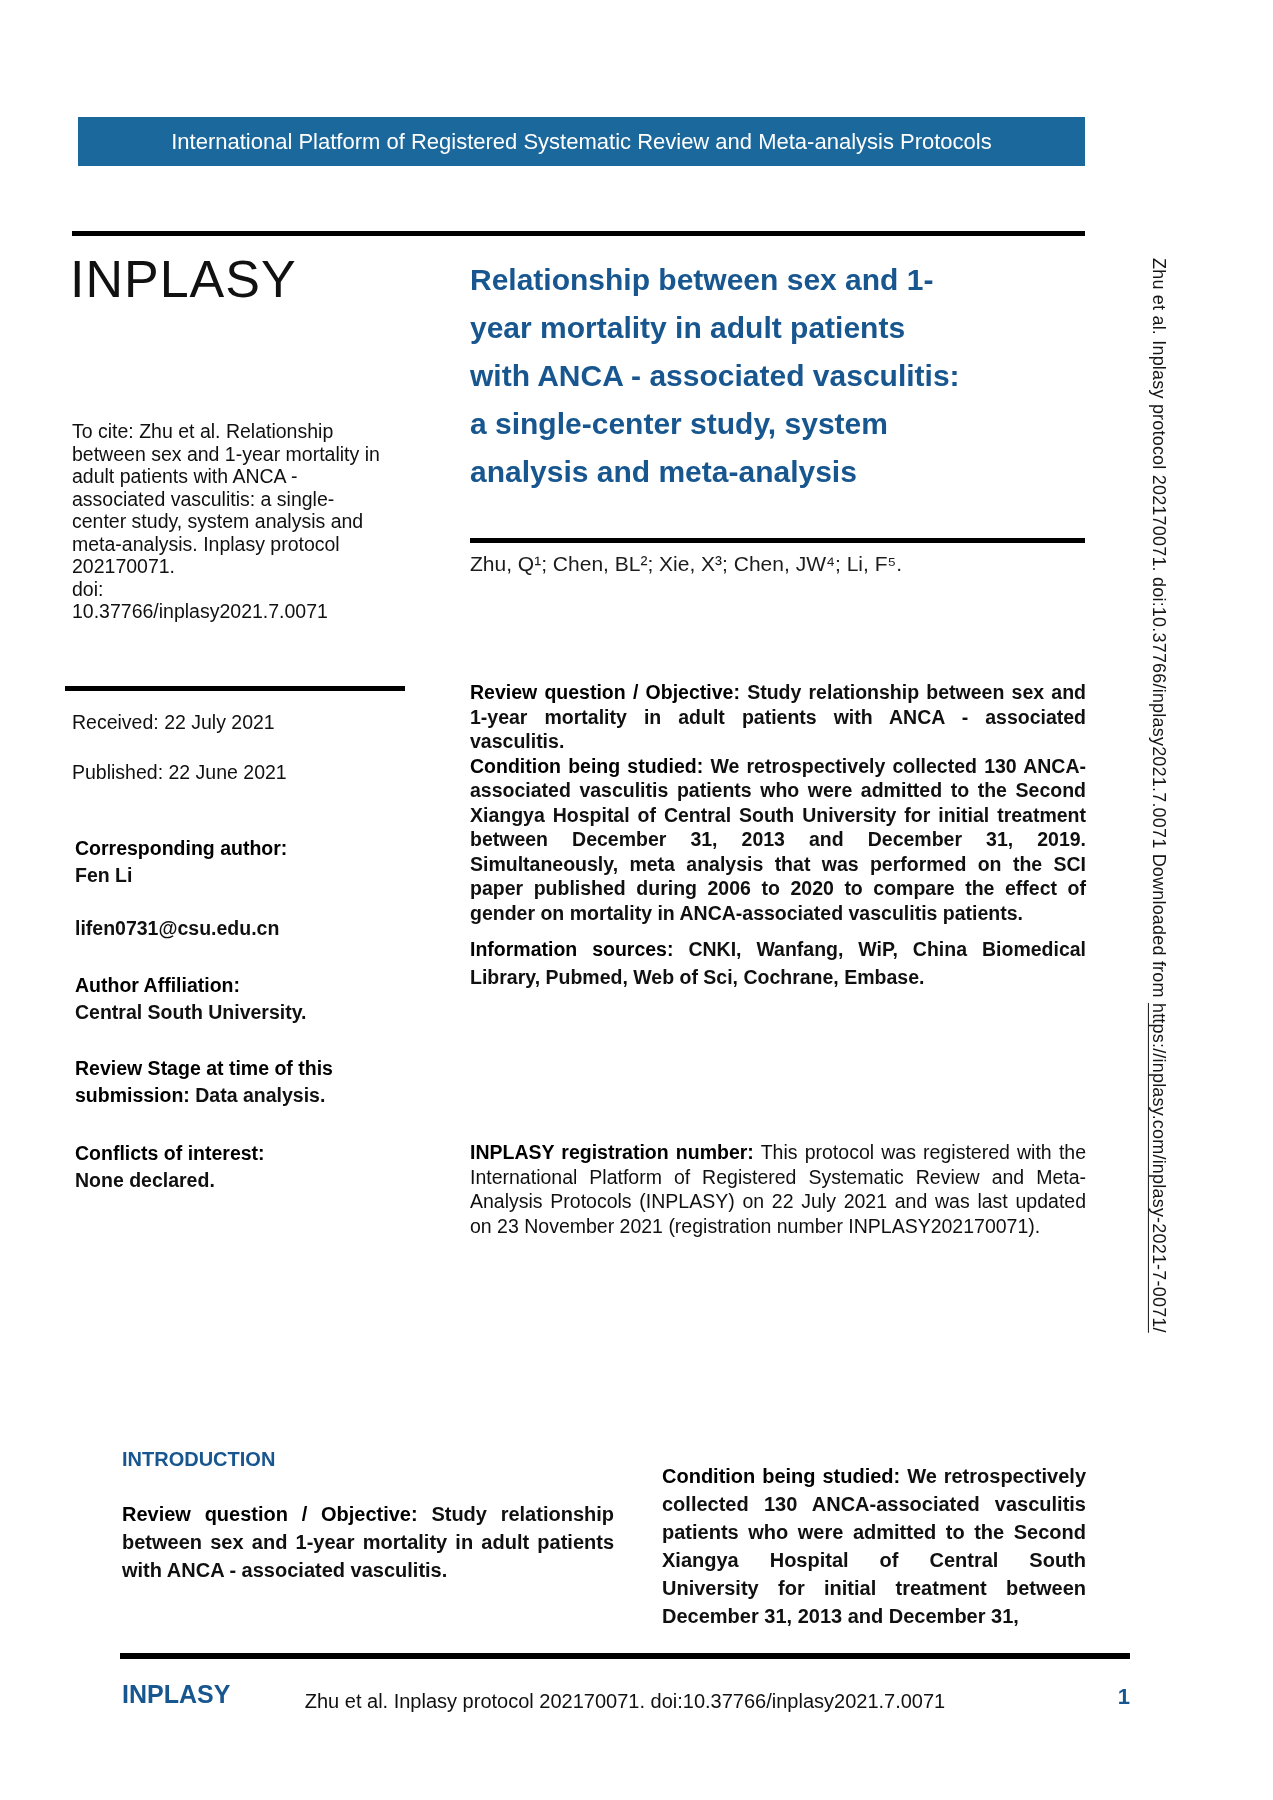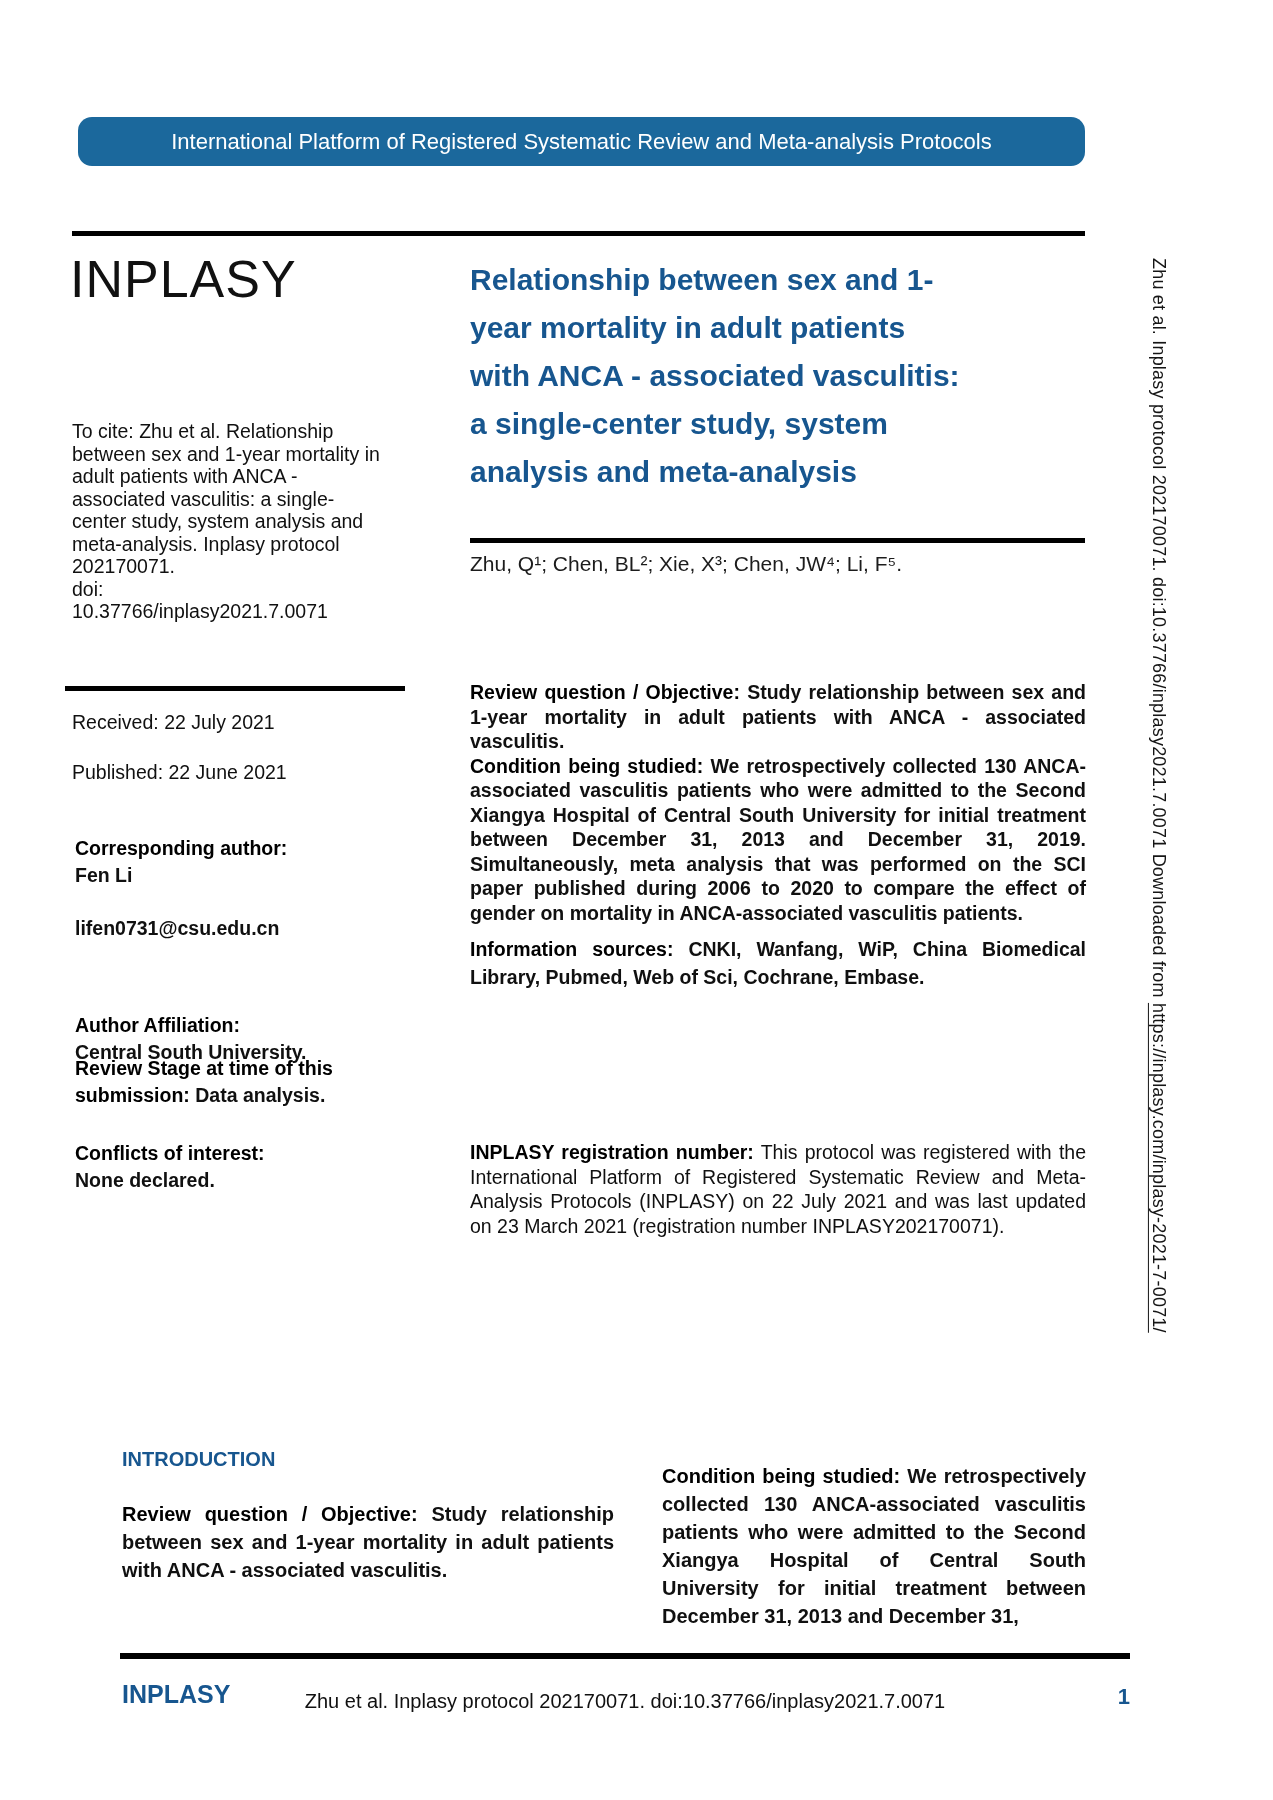--- a/index.html
+++ b/index.html
@@ -4,39 +4,38 @@
 <style>
   html,body{margin:0;padding:0;background:#ffffff;}
   .page{
     position:relative;width:1273px;height:1800px;background:#ffffff;
     font-family:"Liberation Sans",sans-serif;color:#101010;overflow:hidden;
   }
   .banner{
     position:absolute;left:78px;top:117px;width:1007px;height:49px;
     background:#1b689c;color:#ffffff;display:flex;align-items:center;justify-content:center;
     font-size:22px;
-    border-radius:14px;
   }
   .rule{position:absolute;background:#000000;}
   .rule-top{left:72px;top:231px;width:1013px;height:5px;}
   .rule-left{left:65px;top:686px;width:340px;height:5px;}
   .rule-title{left:470px;top:538px;width:615px;height:5px;}
   .rule-footer{left:120px;top:1653px;width:1010px;height:6px;}
 
   .masthead{position:absolute;left:70px;top:246px;font-size:52px;line-height:66px;letter-spacing:1px;color:#111111;}
   .tocite{position:absolute;left:72px;top:420px;width:316px;font-size:19.5px;line-height:22.5px;white-space:pre-line;}
   .date{position:absolute;left:72px;font-size:19.5px;}
   .d-received{top:711px;}
   .d-published{top:761px;}
 
   .metablock{position:absolute;left:75px;width:330px;font-size:19.5px;line-height:27px;font-weight:700;color:#101010;}
   .lbl{color:#000000;font-weight:700;}
   .m-corr{top:835px;}
   .m-email{top:915px;}
-  .m-aff{top:972px;margin-top:40px;}
+  .m-aff{top:972px;}
   .m-stage{top:1055px;}
   .m-conf{top:1140px;}
 
   .title{
     position:absolute;left:470px;top:256px;width:620px;
     font-size:30px;line-height:48px;font-weight:700;color:#17568f;white-space:pre-line;
   }
   .authors{position:absolute;left:470px;top:552px;font-size:21px;color:#1c1c1c;}
 
   .bodycol{position:absolute;left:470px;top:680px;width:616px;}
@@ -119,21 +118,21 @@
   <div class="authors">Zhu, Q¹; Chen, BL²; Xie, X³; Chen, JW⁴; Li, F⁵.</div>
 
   <div class="bodycol">
     <p><span class="lbl">Review question / Objective:</span> <span>Study relationship between sex and 1-year mortality in adult patients with ANCA - associated vasculitis.</span></p>
     <p><span class="lbl">Condition being studied:</span> <span>We retrospectively collected 130 ANCA-associated vasculitis patients who were admitted to the Second Xiangya Hospital of Central South University for initial treatment between December 31, 2013 and December 31, 2019. Simultaneously, meta analysis that was performed on the SCI paper published during 2006 to 2020 to compare the effect of gender on mortality in ANCA-associated vasculitis patients.</span></p>
     <p class="p-info"><span class="lbl">Information sources:</span> <span>CNKI, Wanfang, WiP, China Biomedical Library, Pubmed, Web of Sci, Cochrane, Embase.</span></p>
   </div>
 
   <div class="reg">
     <span class="lbl">INPLASY registration number:</span>
-    <span>This protocol was registered with the International Platform of Registered Systematic Review and Meta-Analysis Protocols (INPLASY) on 22 July 2021 and was last updated on 23 March 2021 (registration number INPLASY202170071).</span>
+    <span>This protocol was registered with the International Platform of Registered Systematic Review and Meta-Analysis Protocols (INPLASY) on 22 July 2021 and was last updated on 23 November 2021 (registration number INPLASY202170071).</span>
   </div>
 
   <div class="intro-left">
     <div class="intro-head">INTRODUCTION</div>
     <p><span class="lbl">Review question / Objective:</span> <span>Study relationship between sex and 1-year mortality in adult patients with ANCA - associated vasculitis.</span></p>
   </div>
 
   <div class="intro-right">
     <p><span class="lbl">Condition being studied:</span> <span>We retrospectively collected 130 ANCA-associated vasculitis patients who were admitted to the Second Xiangya Hospital of Central South University for initial treatment between December 31, 2013 and December 31,</span></p>
   </div>

